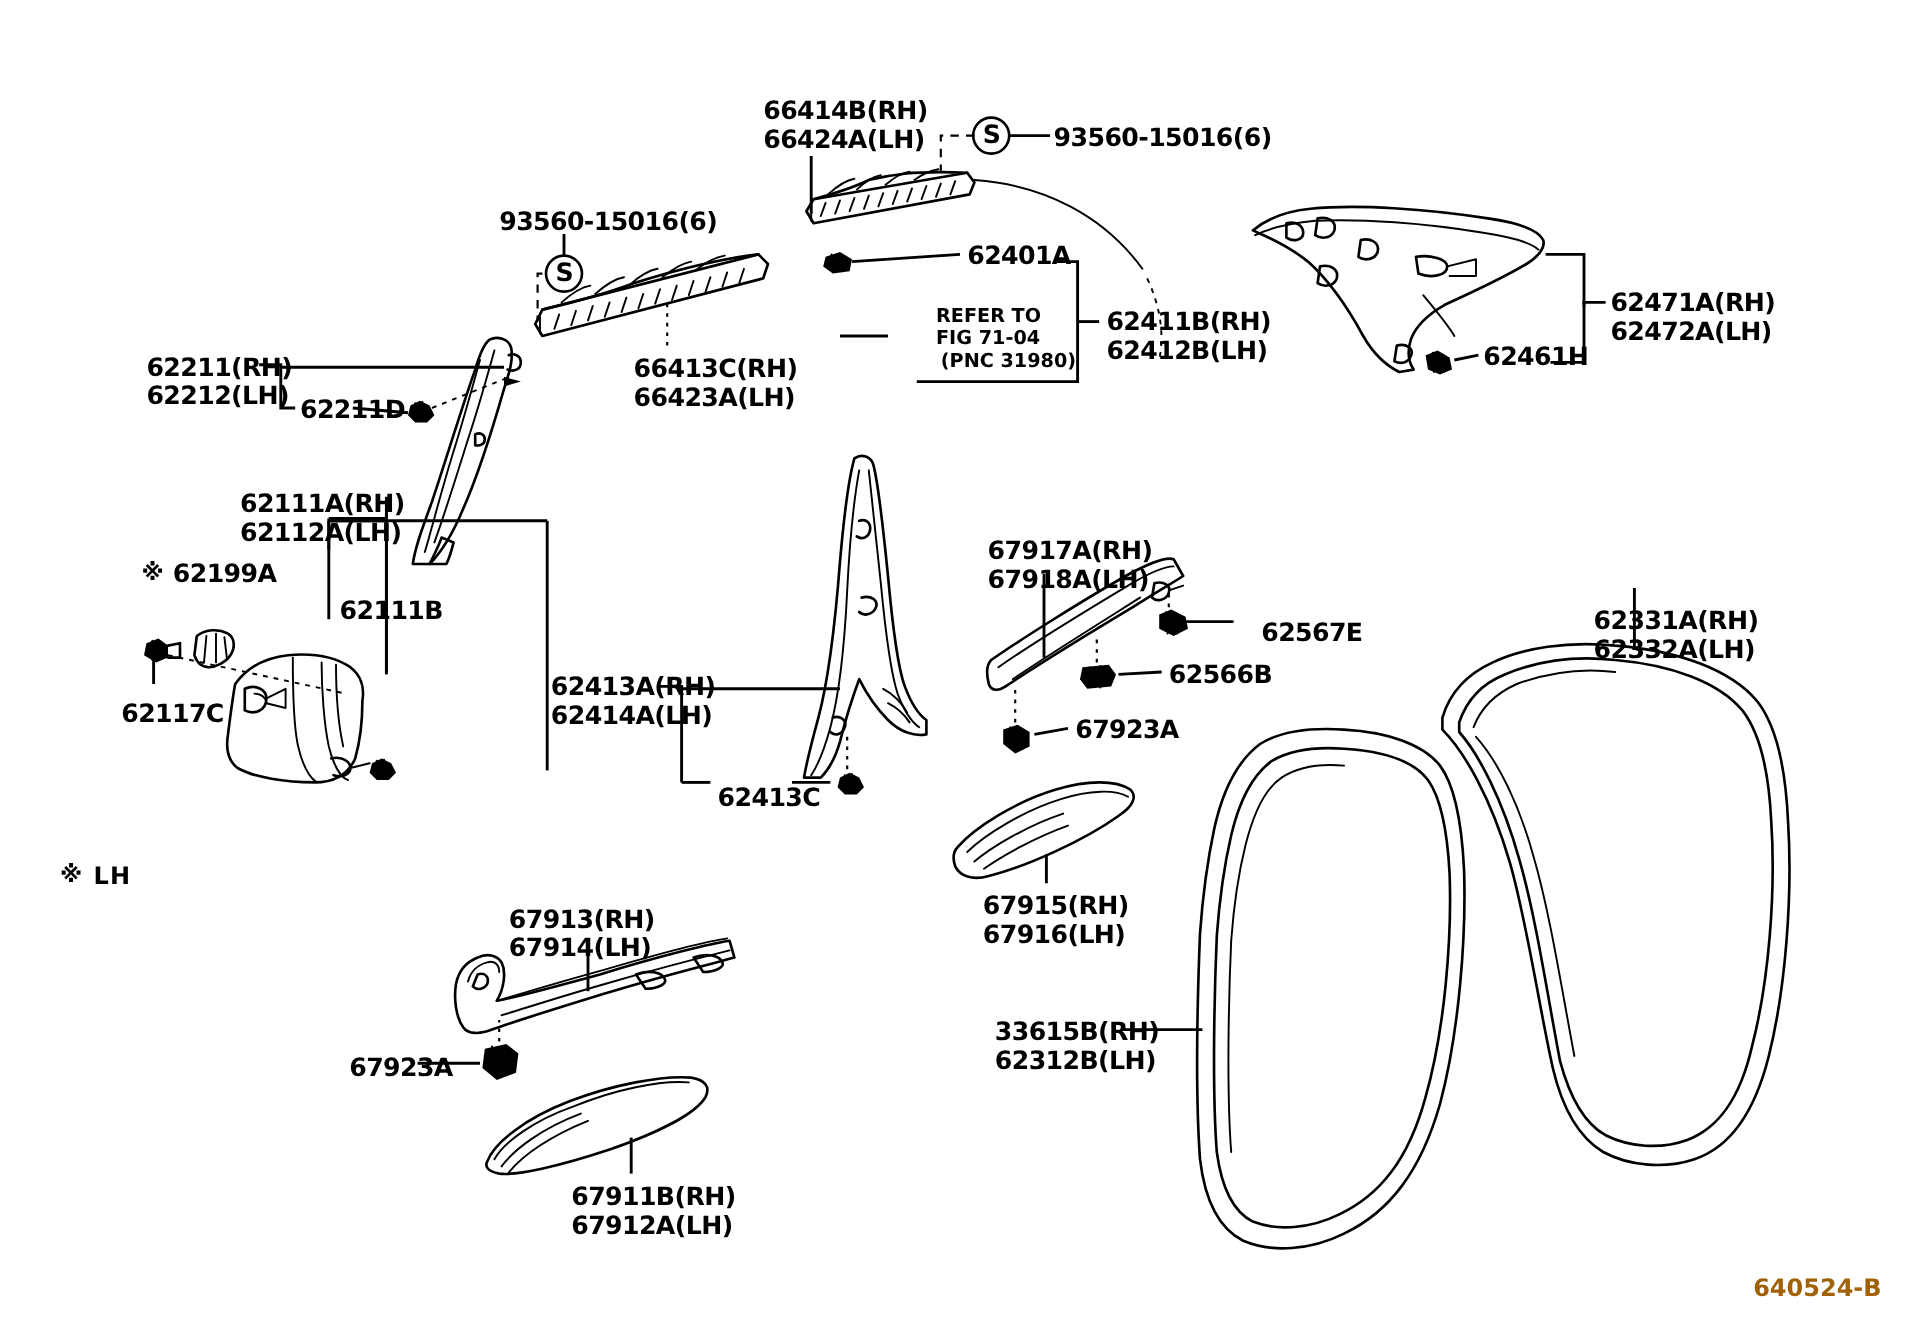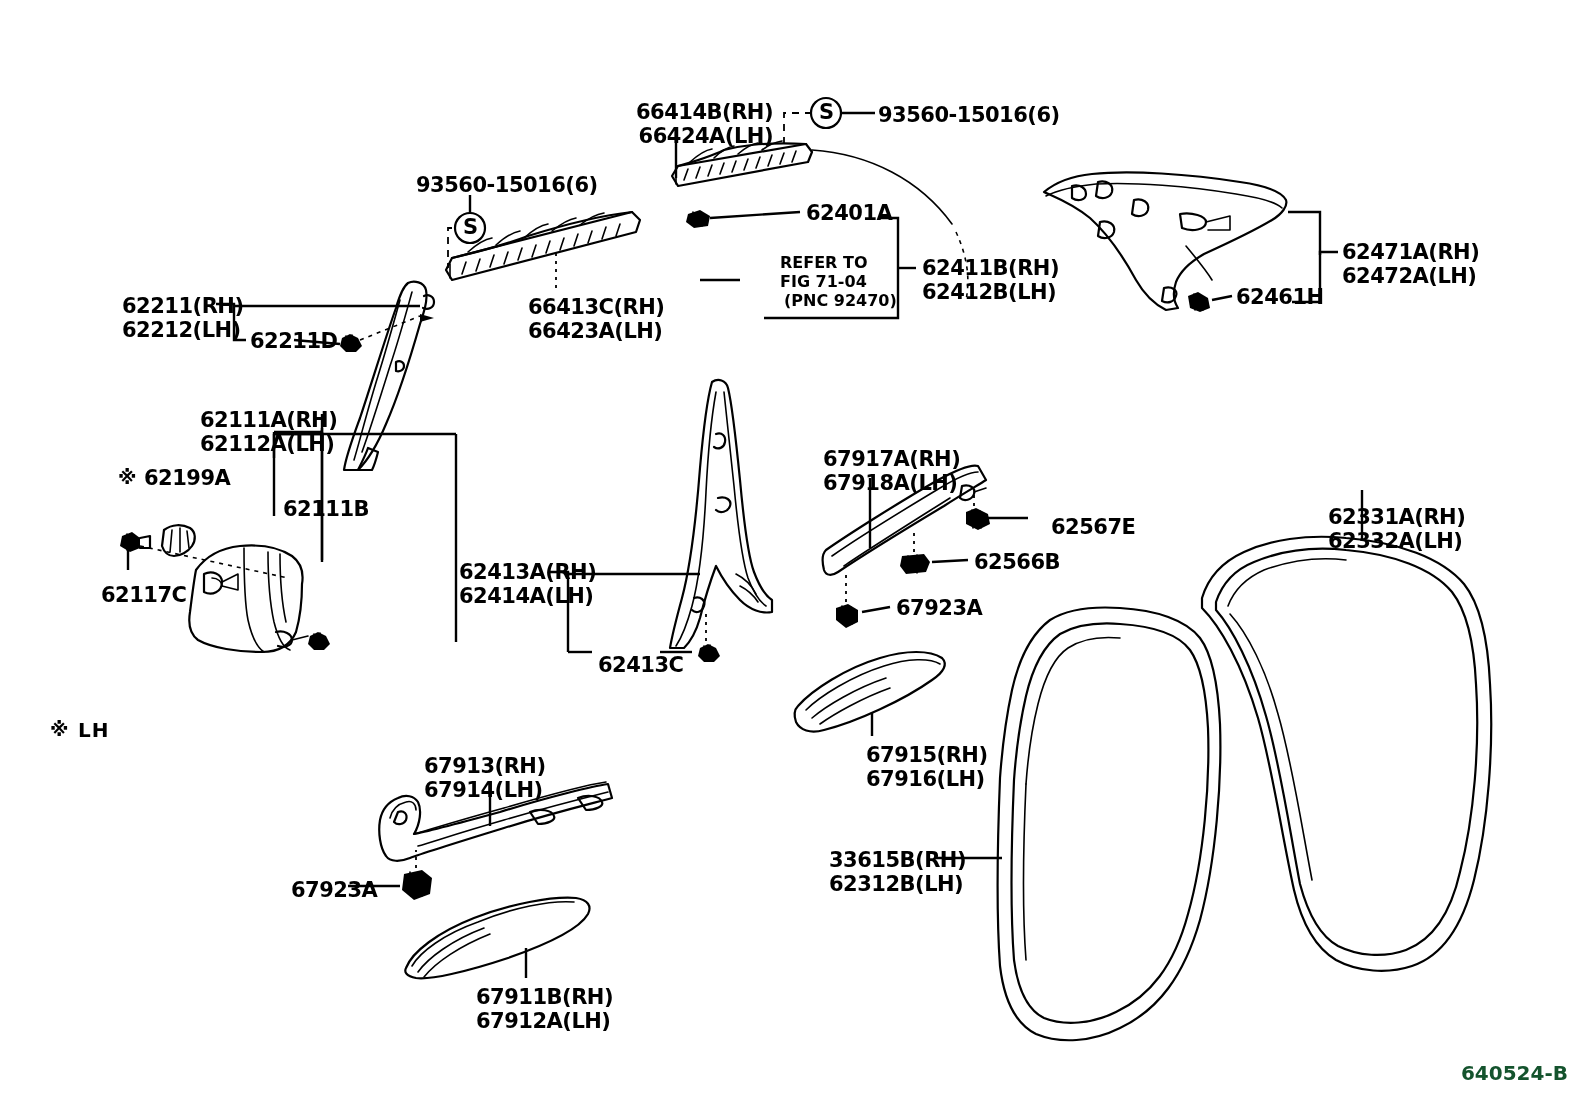--- a/index.html
+++ b/index.html
@@ -50,21 +50,21 @@
   .lbl.star {
     font-size: 19px;
   }
   .figno {
     position: absolute;
     right: 24px;
     bottom: 14px;
     font-family: "DejaVu Sans", sans-serif;
     font-weight: 700;
     font-size: 20px;
-    color: #14532d;
+    color: #a16207;
     white-space: pre;
   }
 </style>
 </head>
 <body>
 
 <div id="sheet">
 
   <svg id="artwork" viewBox="0 0 1592 1099" xmlns="http://www.w3.org/2000/svg">
     <defs>
@@ -432,51 +432,51 @@
 
     <path class="ld" d="M490 782 L490 826"></path>
 
     <path class="ld" d="M348 886 L400 886"></path>
     <path class="dotv" d="M416 868 L416 850"></path>
 
     <path class="ld" d="M526 978 L526 948"></path>
   </svg>
 
   <div id="labels">
-      <div class="lbl two" style="left: 636px; top: 100px; text-align: right;"><div>66414B(RH)</div><div>66424A(LH)</div></div>
+      <div class="lbl two" style="left: 636px; top: 80px;"><div>66414B(RH)</div><div>66424A(LH)</div></div>
       <div class="lbl" style="left: 878px; top: 104px;"><div>93560-15016(6)</div></div>
       <div class="lbl" style="left: 416px; top: 174px;"><div>93560-15016(6)</div></div>
       <div class="lbl" style="left: 806px; top: 202px;"><div>62401A</div></div>
       <div class="lbl two" style="left: 922px; top: 256px;"><div>62411B(RH)</div><div>62412B(LH)</div></div>
       <div class="lbl two" style="left: 528px; top: 295px;"><div>66413C(RH)</div><div>66423A(LH)</div></div>
       <div class="lbl two" style="left: 122px; top: 294px;"><div>62211(RH)</div><div>62212(LH)</div></div>
       <div class="lbl" style="left: 250px; top: 330px;"><div>62211D</div></div>
       <div class="lbl two" style="left: 1342px; top: 240px;"><div>62471A(RH)</div><div>62472A(LH)</div></div>
       <div class="lbl" style="left: 1236px; top: 286px;"><div>62461H</div></div>
       <div class="lbl two" style="left: 200px; top: 408px;"><div>62111A(RH)</div><div>62112A(LH)</div></div>
       <div class="lbl" style="left: 144px; top: 467px;"><div>62199A</div></div>
       <div class="lbl" style="left: 283px; top: 498px;"><div>62111B</div></div>
       <div class="lbl" style="left: 101px; top: 584px;"><div>62117C</div></div>
       <div class="lbl two" style="left: 459px; top: 560px;"><div>62413A(RH)</div><div>62414A(LH)</div></div>
       <div class="lbl" style="left: 598px; top: 642px; margin-top: 12px;"><div>62413C</div></div>
       <div class="lbl two" style="left: 823px; top: 447px;"><div>67917A(RH)</div><div>67918A(LH)</div></div>
       <div class="lbl" style="left: 1034px; top: 516px; margin-left: 17px;"><div>62567E</div></div>
       <div class="lbl" style="left: 974px; top: 551px;"><div>62566B</div></div>
       <div class="lbl" style="left: 896px; top: 597px;"><div>67923A</div></div>
       <div class="lbl two" style="left: 1328px; top: 461px; margin-top: 44px;"><div>62331A(RH)</div><div>62332A(LH)</div></div>
-      <div class="lbl two" style="left: 866px; top: 743px;"><div>67915(RH)</div><div>67916(LH)</div></div>
+      <div class="lbl two" style="left: 819px; top: 743px;"><div>67915(RH)</div><div>67916(LH)</div></div>
       <div class="lbl two" style="left: 829px; top: 848px;"><div>33615B(RH)</div><div>62312B(LH)</div></div>
       <div class="lbl two" style="left: 424px; top: 710px; margin-top: 44px;"><div>67913(RH)</div><div>67914(LH)</div></div>
       <div class="lbl" style="left: 291px; top: 879px;"><div>67923A</div></div>
       <div class="lbl two" style="left: 476px; top: 985px;"><div>67911B(RH)</div><div>67912A(LH)</div></div>
     </div>
 
   <div class="lbl refer" style="left:780px; top:254px;"><span>REFER TO</span></div>
   <div class="lbl refer" style="left:780px; top:273px;"><span>FIG 71-04</span></div>
-  <div class="lbl refer" style="left:784px; top:292px;"><span>(PNC 92470)</span></div>
+  <div class="lbl refer" style="left:784px; top:292px;"><span>(PNC 31980)</span></div>
 
   <div class="lbl" style="left:819px; top:101px; font-size:21px;"><span>S</span></div>
   <div class="lbl" style="left:463px; top:216px; font-size:21px;"><span>S</span></div>
 
   <div class="lbl star" style="left:118px; top:466px;"><span>※</span></div>
   <div class="lbl star" style="left:50px; top:718px;"><span>※</span></div>
   <div class="lbl legend" style="left:78px; top:719px;"><span>LH</span></div>
 
   <div class="figno">640524-B</div>
 

